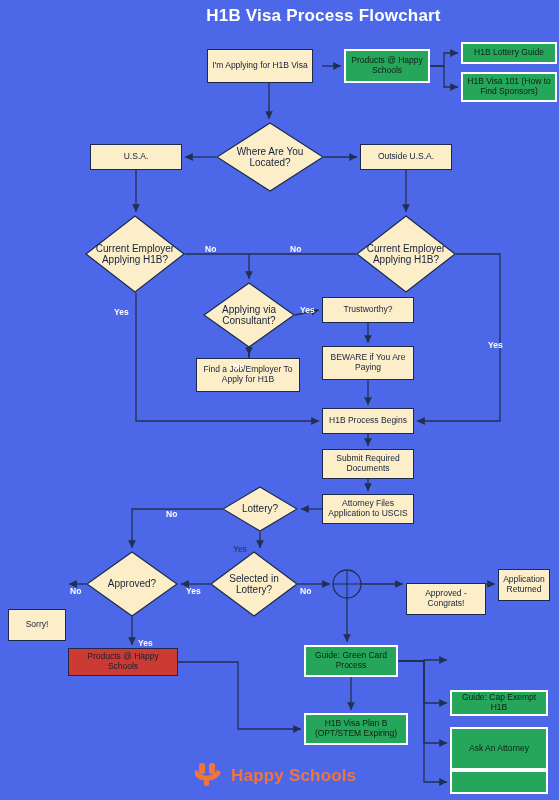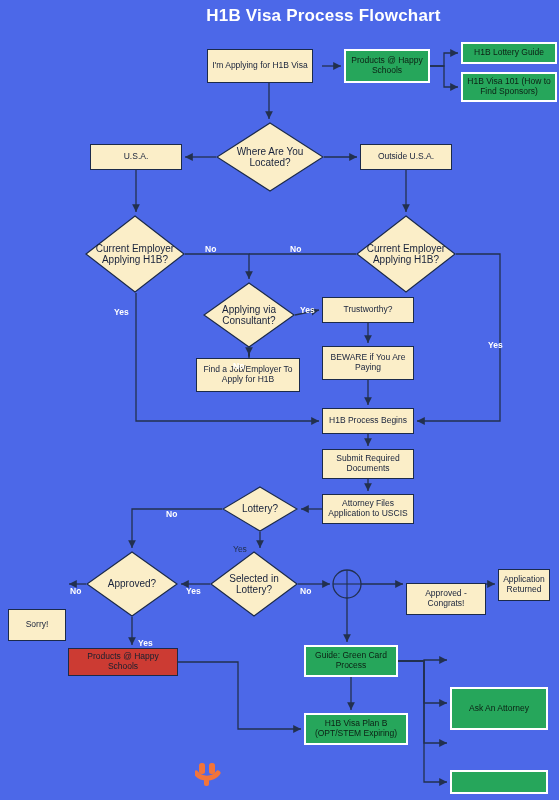--- a/index.html
+++ b/index.html
@@ -202,21 +202,21 @@
 
   <div class="node green" style="left:304px;top:713px;width:104px;height:32px;">
     <span class="txt">H1B Visa Plan B (OPT/STEM Expiring)</span>
     </div>
 
 
   <div class="node green" style="left:450px;top:690px;width:98px;height:26px;">
     <span class="txt">Guide: Cap Exempt H1B</span>
     </div>
 
-  <div class="node green" style="left:450px;top:687px;width:98px;height:43px;">
+  <div class="node green" style="left:450px;top:727px;width:98px;height:43px;">
     <span class="txt">Ask An Attorney</span>
     </div>
 
   <div class="node green" style="left:450px;top:770px;width:98px;height:24px;">
     <span class="txt"></span>
     </div>
 
   <div class="diamond" style="left:216px;top:122px;width:108px;height:70px;">
     <svg width="108" height="70" viewBox="0 0 108 70">
       <polygon points="54,1 107,35 54,69 1,35" fill="#fbeec8" stroke="#1b2a4a" stroke-width="1.2"></polygon>
@@ -279,15 +279,16 @@
   <div class="elabel" style="left:70px;top:575px;">No</div>
   <div class="elabel" style="left:138px;top:627px;">Yes</div>
 
   <div class="logo" style="left:195px;top:762px;">
     <svg width="30" height="28" viewBox="0 0 30 28">
       <rect x="4" y="1" width="6" height="11" rx="2.5" fill="#f2743a"></rect>
       <rect x="14" y="1" width="6" height="11" rx="2.5" fill="#f2743a"></rect>
       <path d="M1,11 a13,11 0 0 0 22,0" fill="none" stroke="#f2743a" stroke-width="5" stroke-linecap="round"></path>
       <rect x="9" y="15" width="5" height="9" rx="2" fill="#f2743a"></rect>
     </svg>
+    <span class="logo-text">Happy Schools</span>
   </div>
 
 </div>
 
 </body></html>

